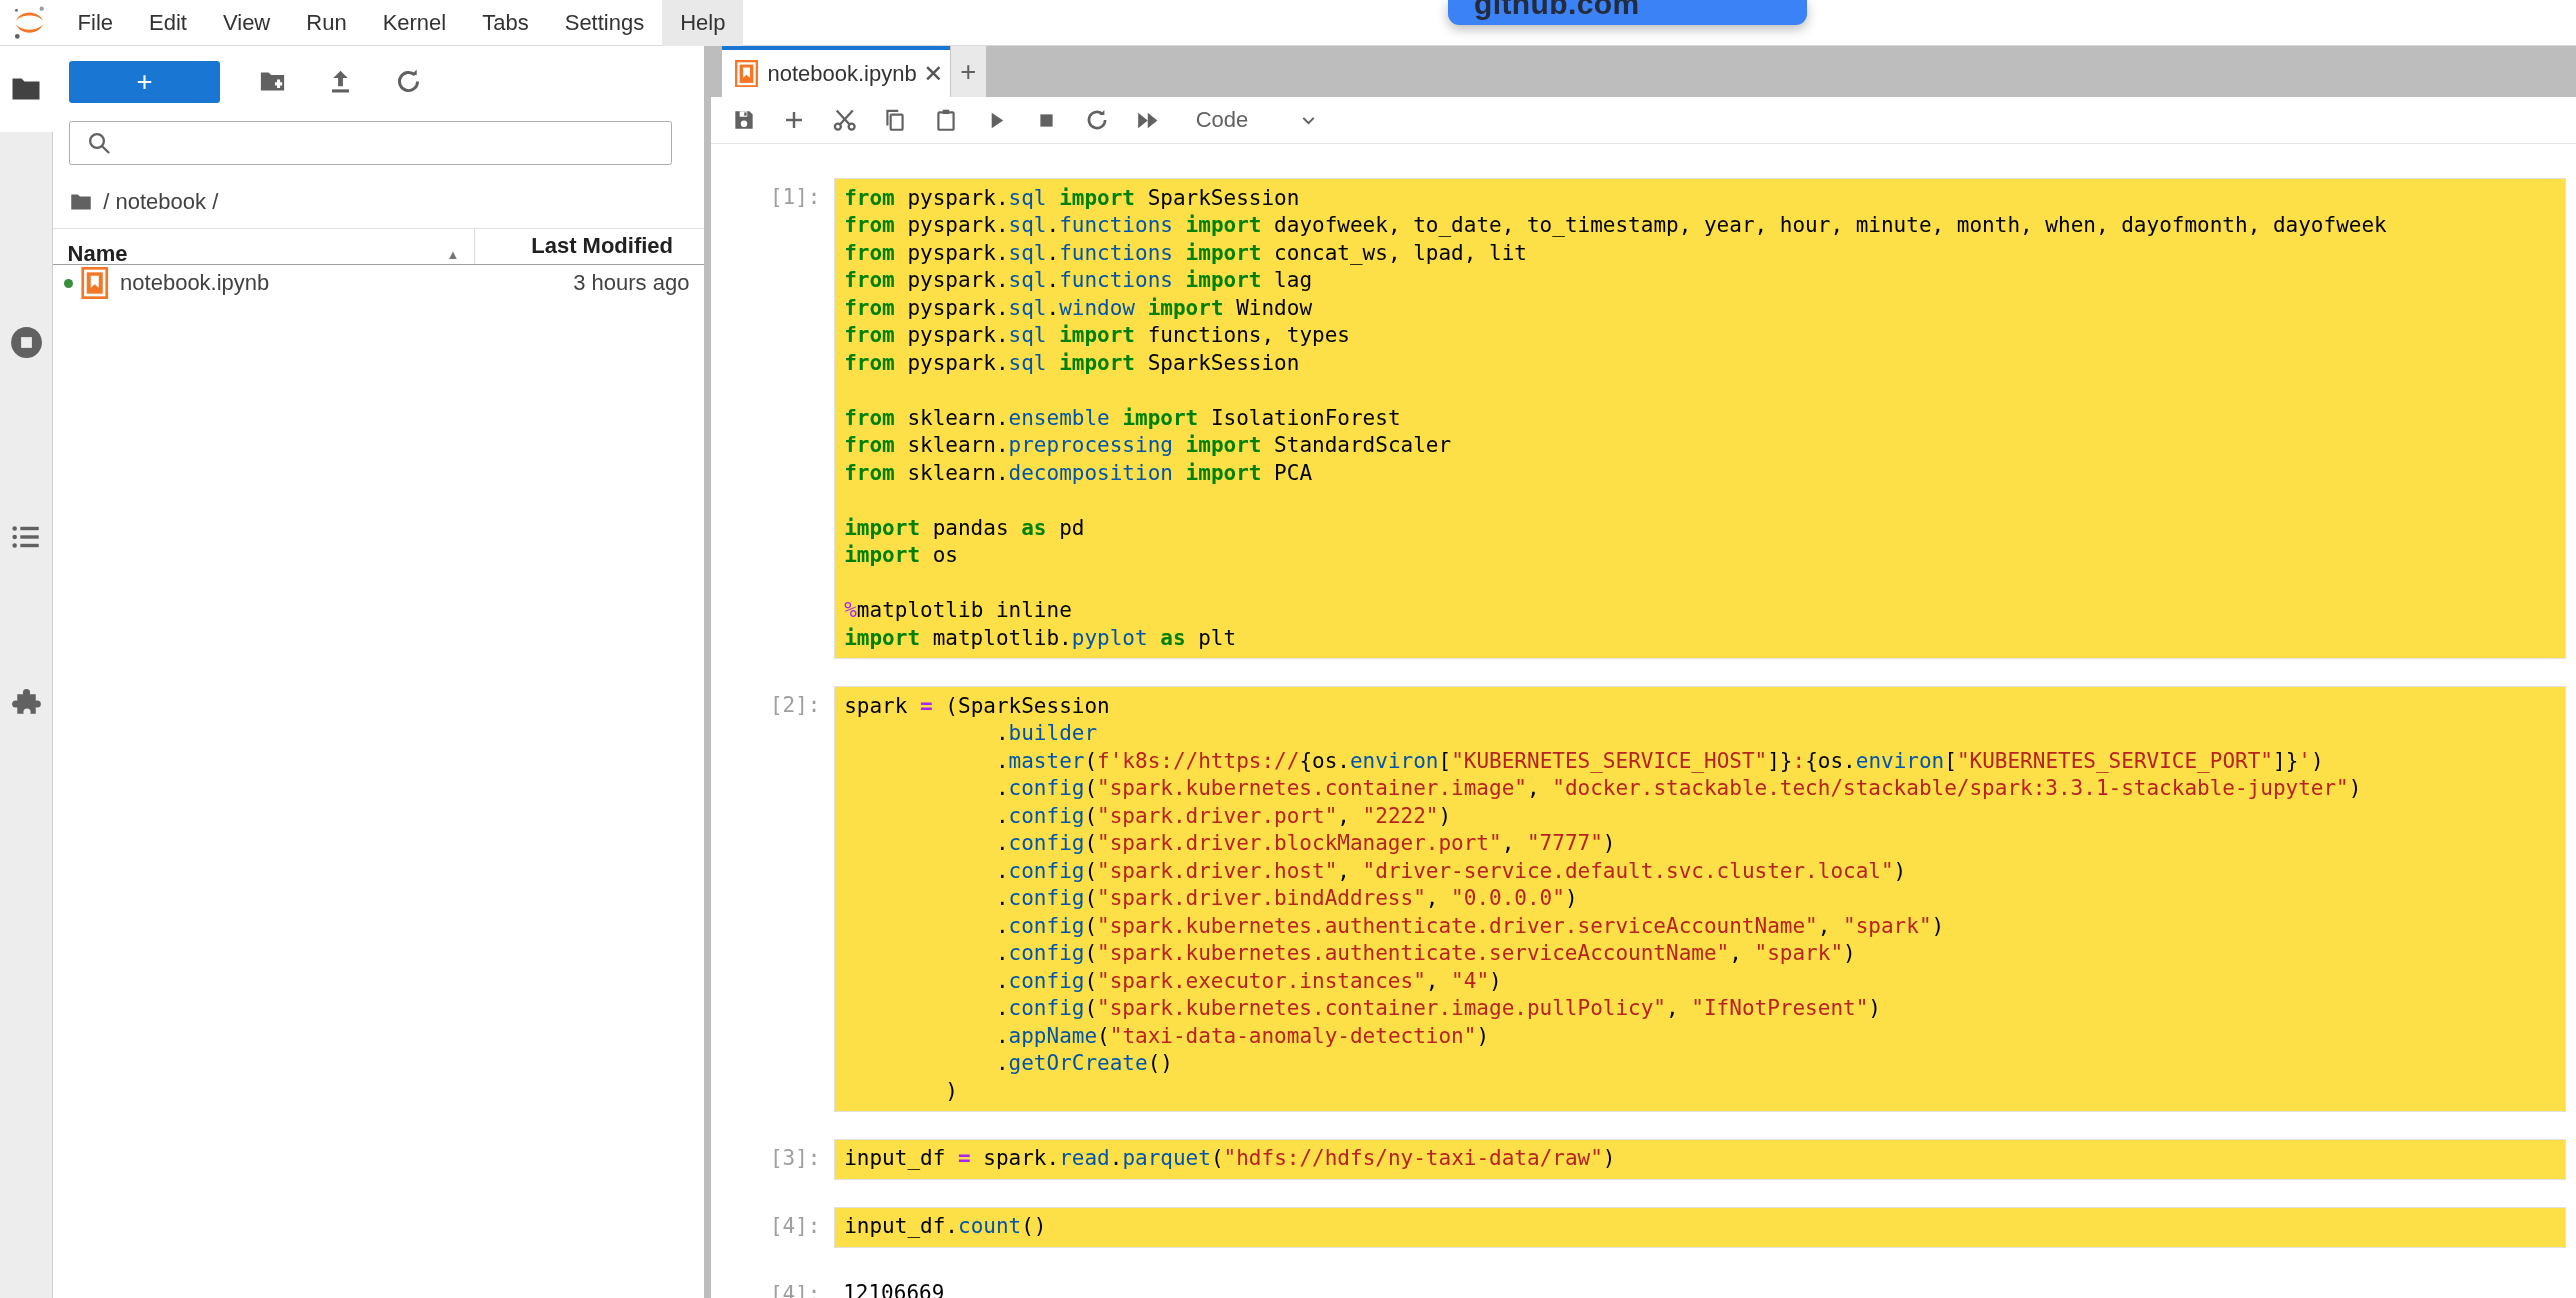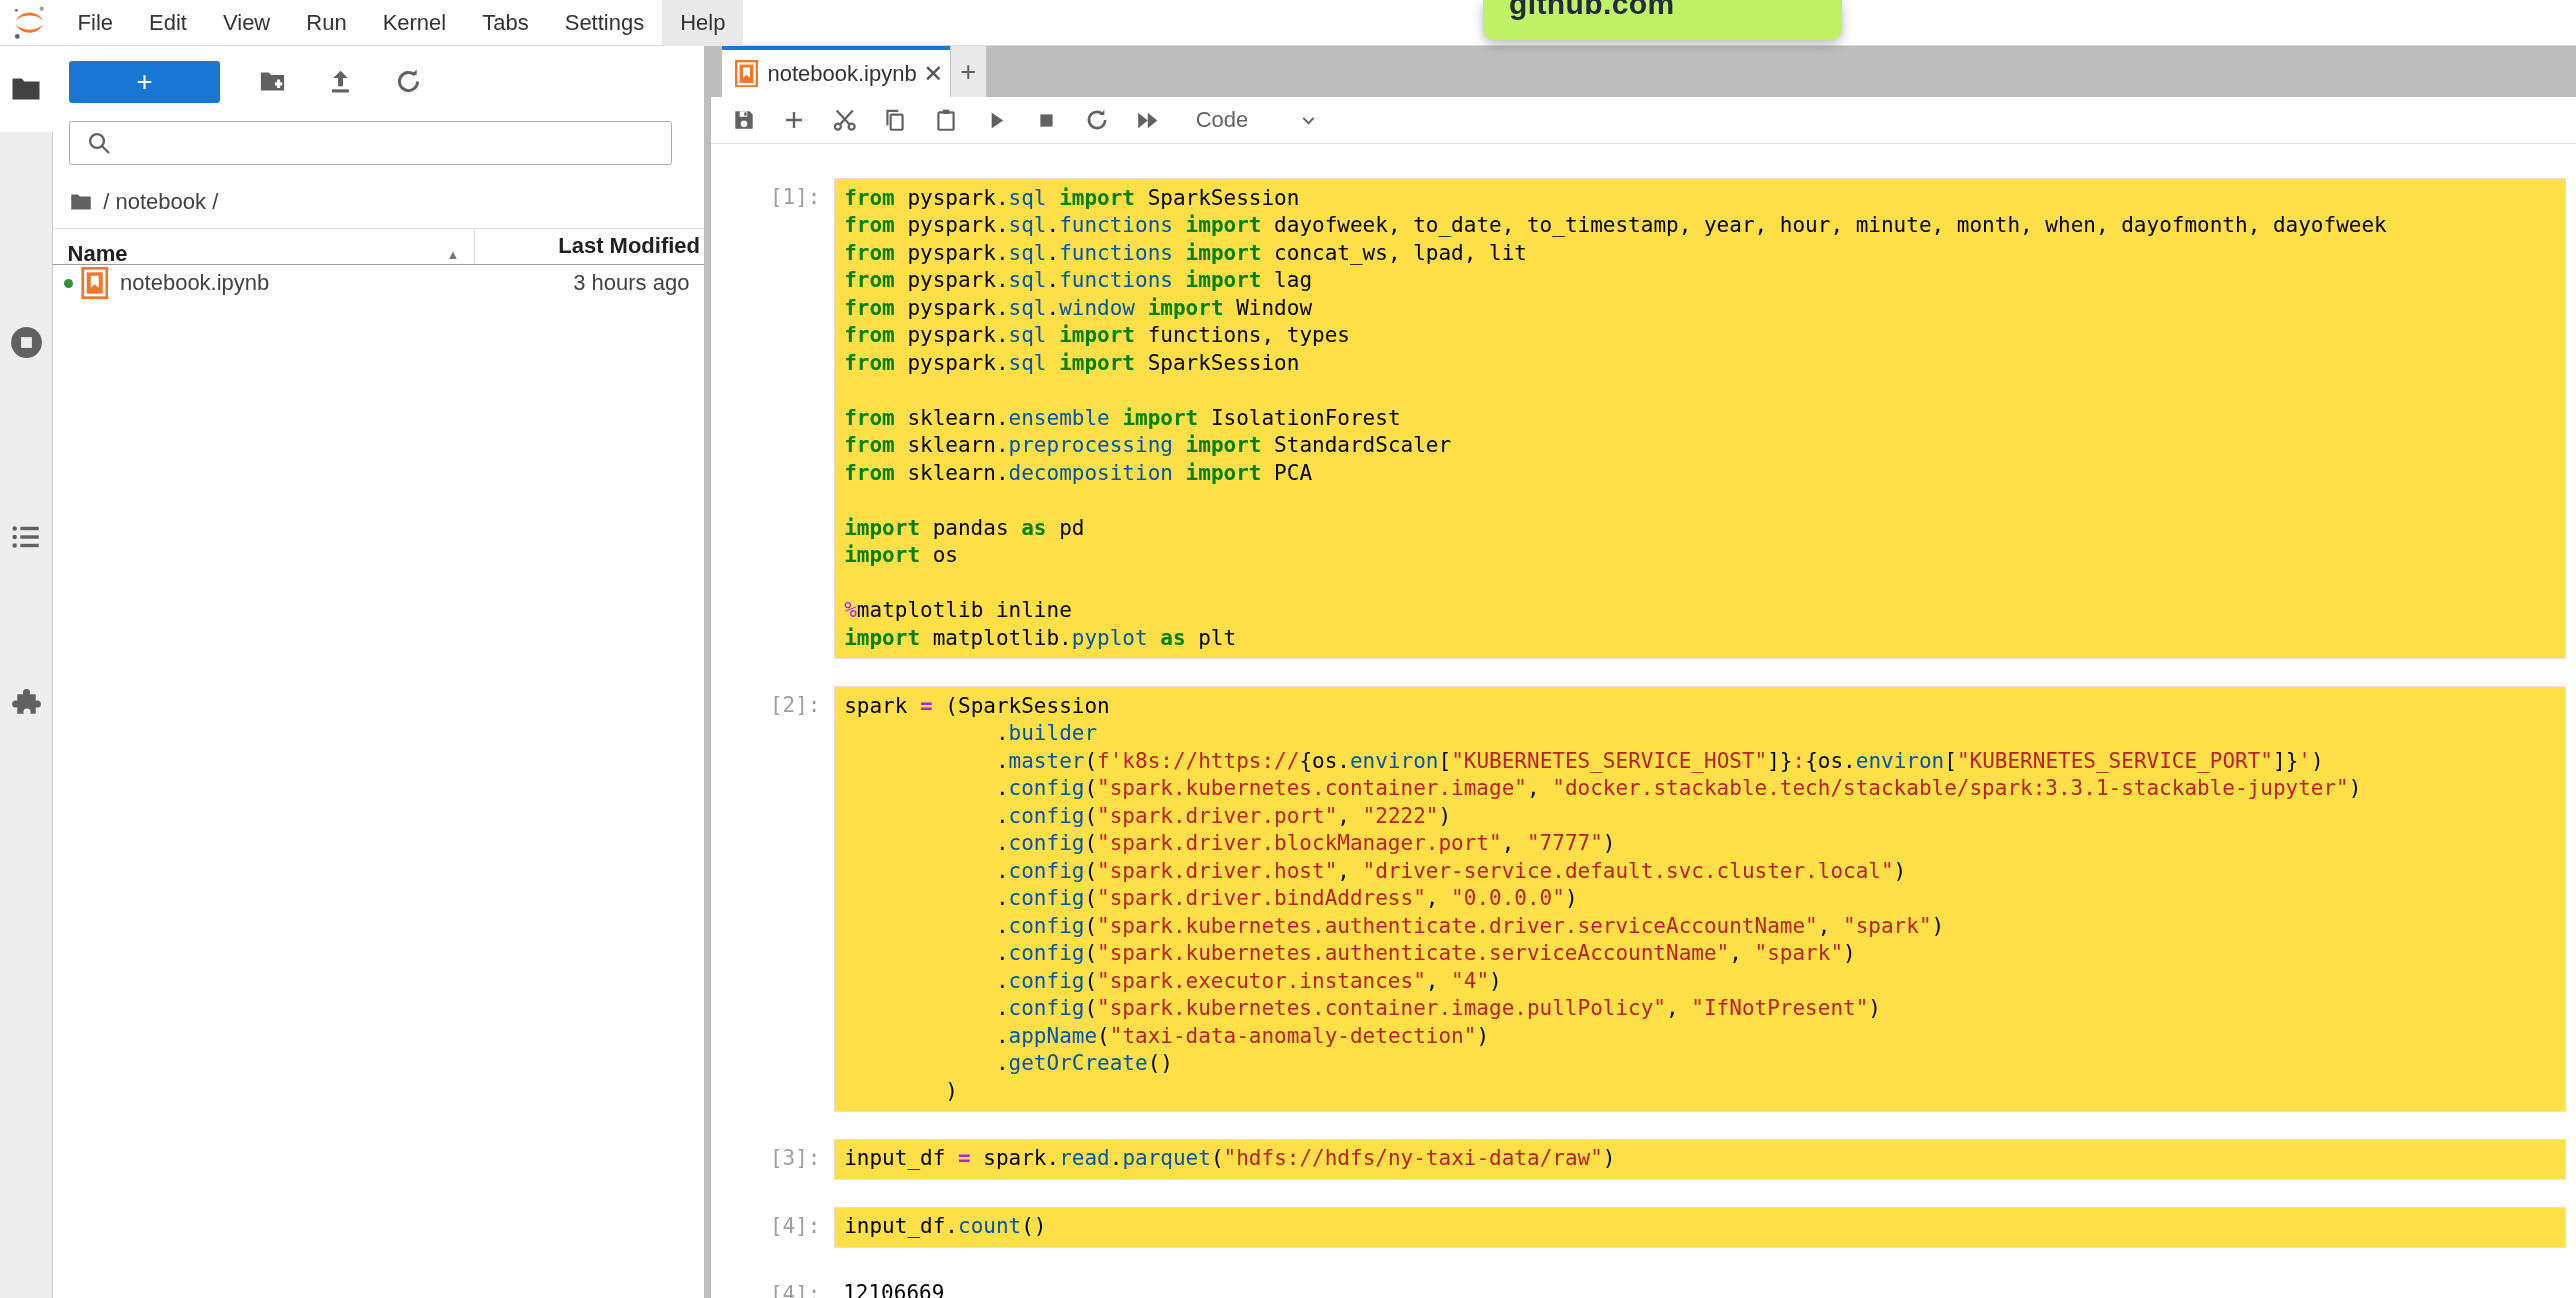--- a/index.html
+++ b/index.html
@@ -8,21 +8,21 @@
   .topline { position:absolute; top:4.9px; left:0; width:100%; height:1.6px; background:#e9eaec; z-index:5; }
 
   
   .menubar { position:relative; height:46px; background:#fff; border-bottom:0.8px solid #d9d9d9;
     display:flex; align-items:center; z-index:10; }
   .logo { width:37px; height:37px; margin:0 11.3px 0 11.3px; display:flex; align-items:center; }
   .menu-item { font-size:22px; color:#333; padding:0 18px; height:46px; display:flex; align-items:center; cursor:default; }
   .menu-item.active { background:#e9e9e9; }
 
   
-  .popup { position:absolute; top:0; left:1483px; width:359px; height:40px; background:#bef264;
+  .popup { position:absolute; top:0; left:1448px; width:359px; height:25px; background:#3b82f6;
     border-radius:0 0 11.3px 11.3px; box-shadow:0 4px 11.3px rgba(0,0,0,.28); z-index:50; overflow:hidden; }
   .popup span { display:block; margin:-13px 0 0 26px; font-size:30px; font-weight:600; color:#232b3c; letter-spacing:0.4px; }
 
   
   .app { display:flex; height:1253px; }
 
   .iconstrip { width:53px; background:#ededed; border-right:0.8px solid #cccccc; display:flex; flex-direction:column; align-items:center; }
   .strip-tile { width:53px; height:86px; background:#fff; display:flex; align-items:center; justify-content:center; }
   .strip-icon { width:39px; height:39px; display:flex; align-items:center; justify-content:center; }
   .mt1{ margin-top:191px; } .mt2{ margin-top:155px; } .mt3{ margin-top:128px; }
@@ -36,21 +36,21 @@
     display:flex; align-items:center; padding:0 11.3px 0 14.6px; }
   .fb-filter input { flex:1; border:none; outline:none; font-size:22px; color:#424242; font-family:"Liberation Sans",sans-serif; }
   .fb-filter input::placeholder { color:#9e9e9e; }
   .fb-crumb { margin-top:18px; height:32px; display:flex; align-items:flex-end; padding-left:14.6px; }
   .fb-crumb .crumb-text { font-size:22px; color:#424242; margin-left:9.7px; }
   .fb-header { margin-top:13px; height:37px; border-top:0.8px solid #e0e0e0; border-bottom:1.6px solid #9e9e9e;
     display:flex; align-items:center; }
   .col-name { flex:1; display:flex; align-items:center; padding-left:14.6px; font-size:22px; font-weight:600; color:#212121; height:100%;margin-top:16px; }
   .sort-arrow { margin-left:auto; margin-right:14.6px; font-size:13px; color:#757575; }
   .col-mod { width:230px; height:100%; border-left:0.8px solid #dcdcdc; display:flex; align-items:center;
-    justify-content:flex-end; padding-right:4px; font-size:22px; font-weight:600; color:#212121; }
+    justify-content:flex-end; padding-right:31px; font-size:22px; font-weight:600; color:#212121; }
   .fb-row { height:37px; display:flex; align-items:center; }
   .run-dot { width:9px; height:9px; border-radius:50%; background:#388e3c; margin-left:11.3px; }
   .fb-row .nbicon { margin-left:8px; }
   .fb-row .fname { font-size:22px; color:#424242; margin-left:11.3px; }
   .fb-row .ftime { margin-left:auto; font-size:22px; color:#424242; padding-right:14.6px; }
 
   .splitter { width:6.5px; background:#bdbdbd; }
 
   .main { flex:1; display:flex; flex-direction:column; min-width:0; }
   .tabbar { height:51px; background:#bdbdbd; display:flex; align-items:stretch; }

